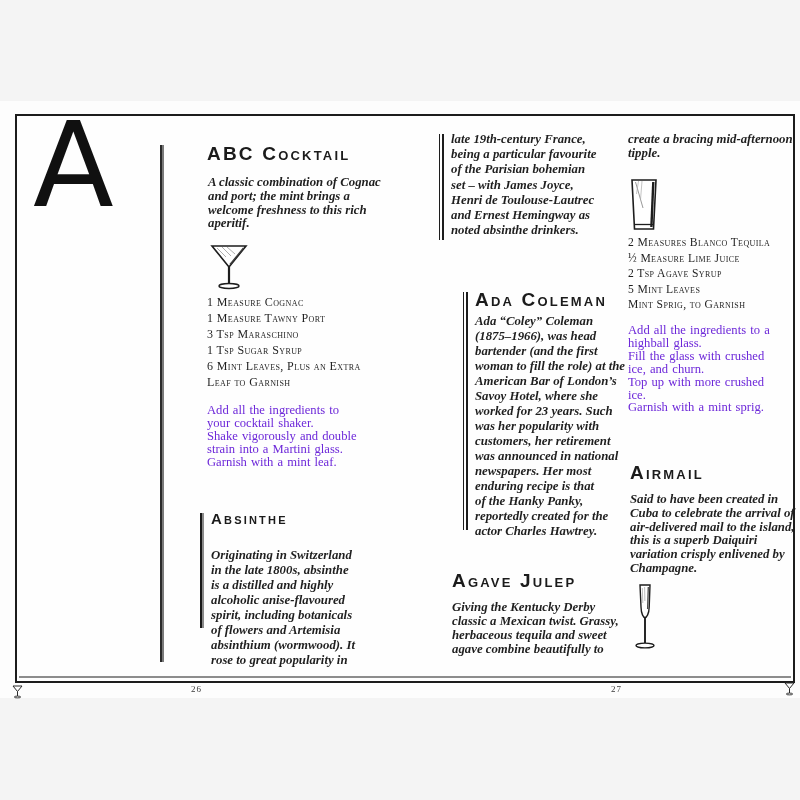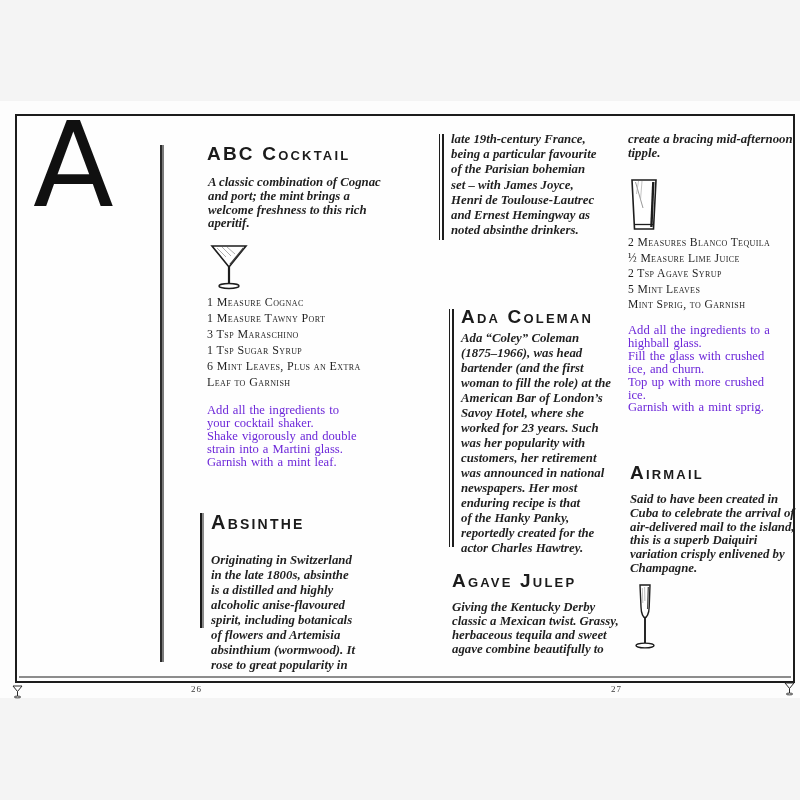--- a/index.html
+++ b/index.html
@@ -85,21 +85,21 @@
 
 <div class="abs method" style="left:207px;top:404px;">Add all the ingredients to
 your cocktail shaker.
 Shake vigorously and double
 strain into a Martini glass.
 Garnish with a mint leaf.</div>
 
 <div class="abs" style="left:200px;top:511px;width:200px;">
   <div class="bar4" style="height:115px;"></div>
   <div class="block-content">
-    <div class="title" style="font-size:20px;">Absinthe</div>
+    <div class="title" style="font-size:15px;">Absinthe</div>
     <div class="ital lh15" style="margin-top:20px;">Originating in Switzerland
 in the late 1800s, absinthe
 is a distilled and highly
 alcoholic anise-flavoured
 spirit, including botanicals
 of flowers and Artemisia
 absinthium (wormwood). It
 rose to great popularity in</div>
   </div>
 </div>
@@ -108,21 +108,21 @@
   <div class="dbar abs" style="left:0;top:2px;height:106px;"></div>
   <div class="ital lh152" style="margin-left:12px;">late 19th-century France,
 being a particular favourite
 of the Parisian bohemian
 set – with James Joyce,
 Henri de Toulouse-Lautrec
 and Ernest Hemingway as
 noted absinthe drinkers.</div>
 </div>
 
-<div class="abs" style="left:449px;top:290px;width:200px;margin-top:17px;">
+<div class="abs" style="left:463px;top:290px;width:200px;">
   <div class="dbar abs" style="left:0;top:2px;height:238px;"></div>
   <div style="margin-left:12px;">
     <div class="title">Ada Coleman</div>
     <div class="ital lh15" style="margin-top:3px;">Ada “Coley” Coleman
 (1875–1966), was head
 bartender (and the first
 woman to fill the role) at the
 American Bar of London’s
 Savoy Hotel, where she
 worked for 23 years. Such

